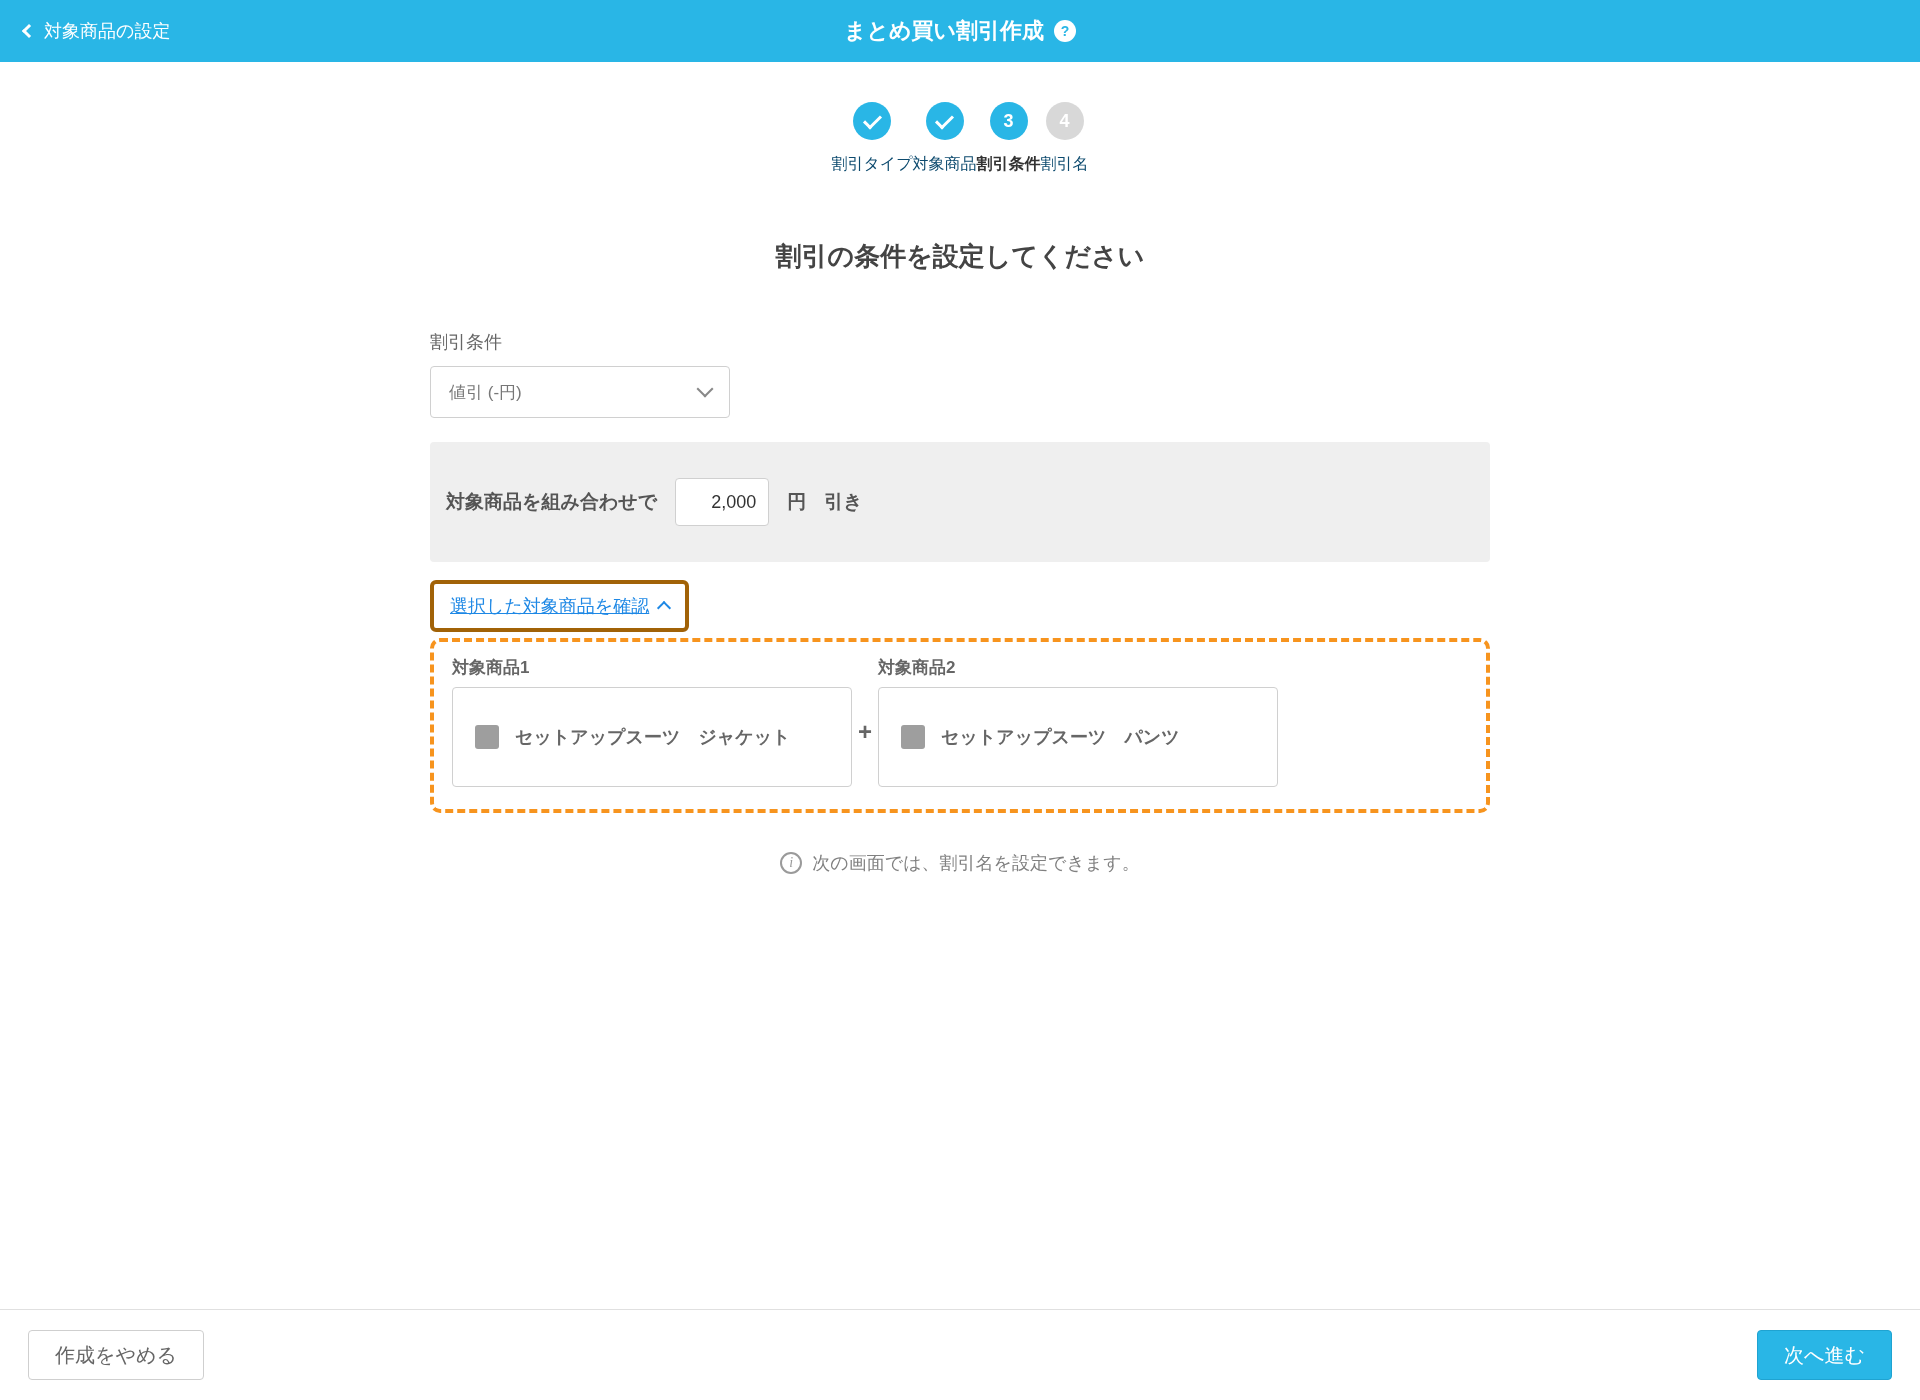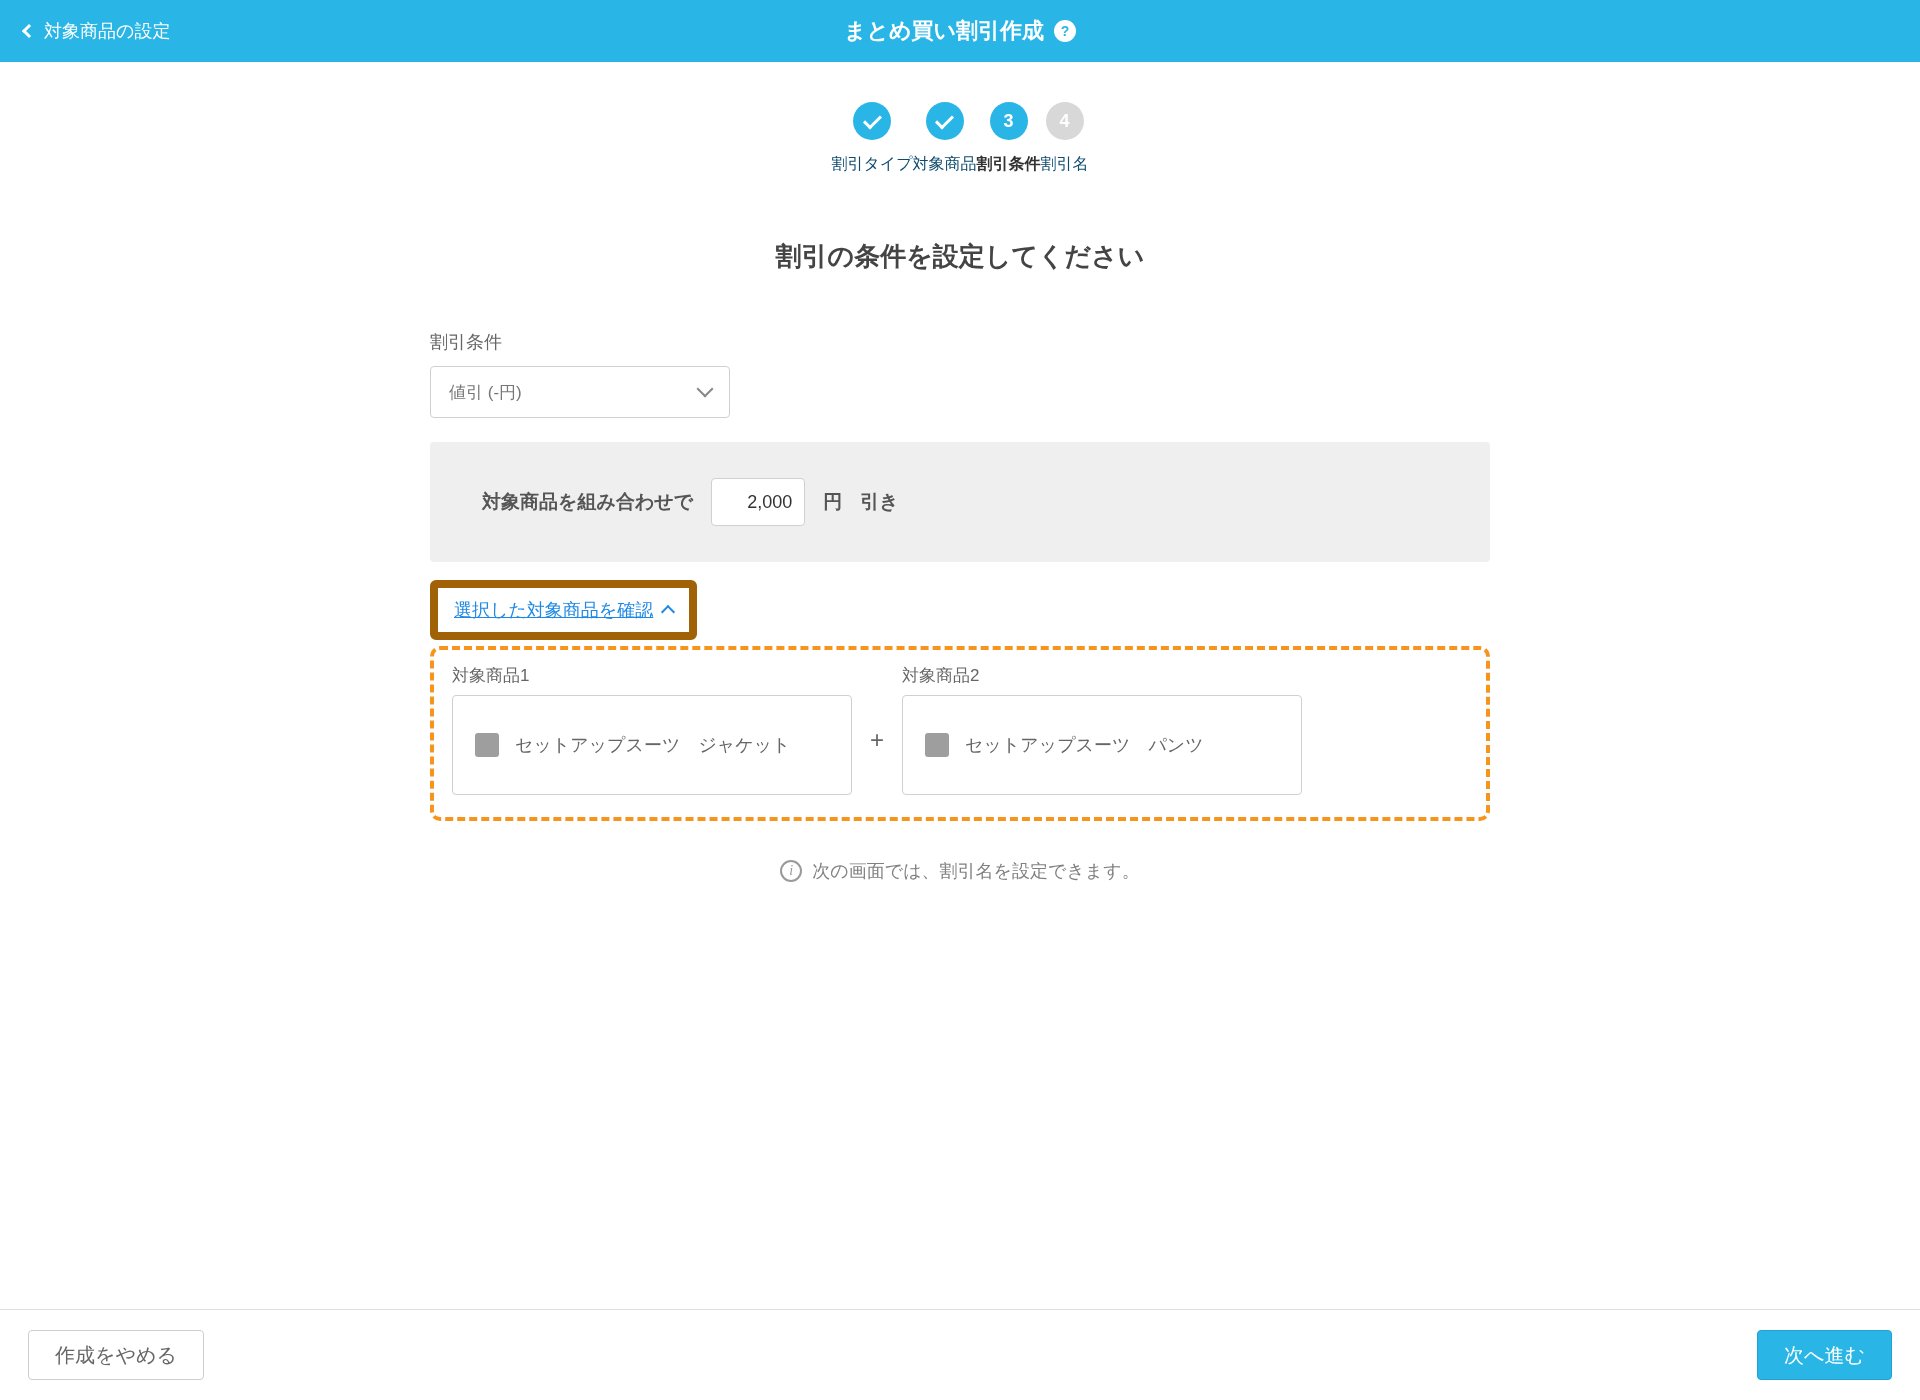--- a/index.html
+++ b/index.html
@@ -27,32 +27,32 @@
   .step-line.future { background:#D8D8D8; }
 
   
   .content { max-width:1100px; width:100%; margin:0 auto; padding:0 20px; flex:1; }
   .page-heading { text-align:center; font-size:26px; font-weight:700; color:#444; margin:64px 0 56px; }
 
   .field-label { font-size:18px; color:#666; margin-bottom:12px; }
   .select { width:300px; height:52px; border:1px solid #D0D0D0; border-radius:4px; display:flex; align-items:center; justify-content:space-between; padding:0 18px; color:#777; font-size:17px; cursor:pointer; background:#fff; }
   .select .caret { width:12px; height:12px; border-right:2px solid #888; border-bottom:2px solid #888; transform:rotate(45deg); margin-top:-6px; }
 
-  .gray-panel { background:#EFEFEF; border-radius:4px; padding:36px 52px; margin-top:24px; display:flex; align-items:center; gap:18px; }
+  .gray-panel { background:#EFEFEF; border-radius:4px; padding:36px 16px; margin-top:24px; display:flex; align-items:center; gap:18px; }
   .panel-text { font-size:19px; font-weight:700; color:#555; }
   .amount-input { width:94px; height:48px; border:1px solid #D0D0D0; border-radius:4px; text-align:right; padding:0 12px; font-size:18px; color:#333; background:#fff; }
 
   
-  .confirm-link-wrap { display:inline-flex; align-items:center; gap:10px; padding:10px 16px; border:8px solid #a16207; border-radius:6px; margin-top:18px; cursor:pointer; }
+  .confirm-link-wrap { display:inline-flex; align-items:center; gap:10px; padding:10px 16px; border:4px solid #a16207; border-radius:6px; margin-top:18px; cursor:pointer; }
   .confirm-link { color:#1E88E5; font-size:18px; text-decoration:underline; }
   .confirm-caret { width:10px; height:10px; border-left:2px solid #1E88E5; border-top:2px solid #1E88E5; transform:rotate(45deg); margin-top:4px; }
 
   
   .products-wrap { border:4px dashed #F7941E; border-radius:10px; padding:14px 18px 22px; margin-top:6px; }
-  .products-row { display:flex; align-items:center; gap:18px; }
+  .products-row { display:flex; align-items:center; gap:6px;font-weight:bold; }
   .product-col { flex:1; max-width:400px; }
   .product-col-label { font-size:17px; color:#666; margin-bottom:8px; }
   .product-card { border:1px solid #D0D0D0; border-radius:4px; background:#fff; padding:20px 22px; display:flex; align-items:center; gap:16px; min-height:100px; }
   .product-thumb { width:24px; height:24px; background:#9E9E9E; border-radius:3px; flex-shrink:0; }
   .product-name { font-size:18px; color:#666; line-height:1.5; }
   .plus-sep { align-self:center; font-size:24px; color:#666; padding-top:20px; }
 
   .hint-row { display:flex; align-items:center; justify-content:center; gap:10px; margin:38px 0 40px; color:#808080; font-size:18px; }
   .info-icon { width:22px; height:22px; border:2px solid #9a9a9a; border-radius:50%; display:inline-flex; align-items:center; justify-content:center; font-family:Georgia, serif; font-style:italic; font-size:14px; color:#9a9a9a; }
 

